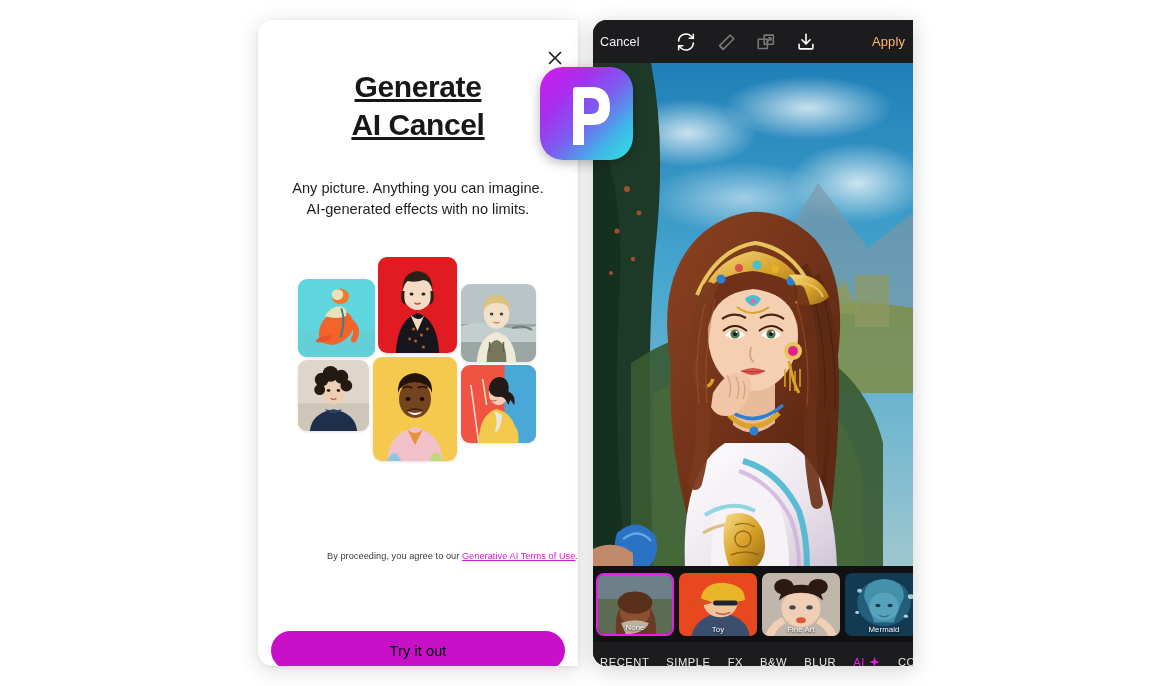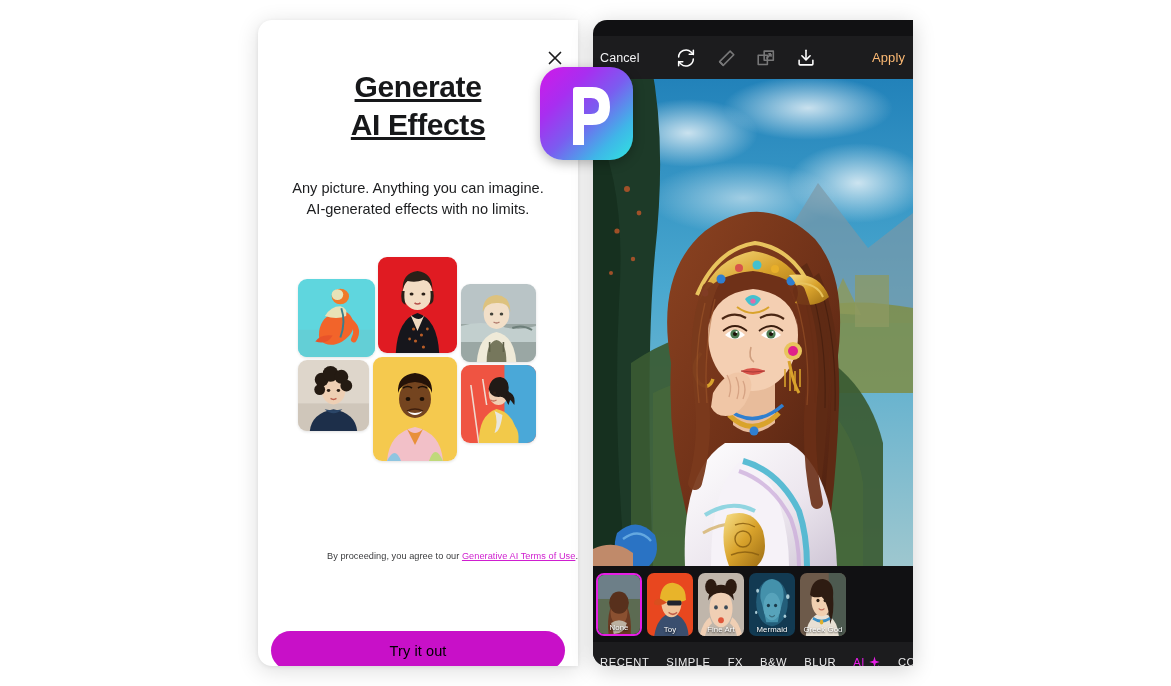--- a/index.html
+++ b/index.html
@@ -147,21 +147,21 @@
     height: 646px;
     background: #111113;
     border-radius: 14px 0 0 14px;
     overflow: hidden;
     box-shadow: 0 4px 22px rgba(0,0,0,0.18);
   }
 
   
   #topbar {
     position: absolute;
-    left: 0; top: 16px;
+    left: 0; top: 0;
     width: 320px;
     height: 43px;
     background: #1c1c1e;
     display: flex;
     align-items: center;
     z-index: 10;
   }
   #cancel-btn {
     position: absolute;
     left: 7px;
@@ -209,21 +209,21 @@
     height: 76px;
     background: #111113;
     display: flex;
     align-items: center;
     padding-left: 3px;
     gap: 5px;
     overflow: hidden;
   }
   .effect {
     position: relative;
-    width: 46px;
+    width: 78px;
     height: 63px;
     border-radius: 7px;
     overflow: hidden;
     flex: 0 0 auto;
     cursor: pointer;
     box-sizing: border-box;
   }
   .effect.selected {
     border: 2px solid #e61ee6;
     border-radius: 8px;
@@ -275,21 +275,21 @@
   <div id="promo-card">
 
     <div id="close-btn">
       <svg viewBox="0 0 26 26" width="26" height="26">
         <path d="M7.5 7.5 L18.5 18.5 M18.5 7.5 L7.5 18.5" stroke="#1d1d1f" stroke-width="1.7" stroke-linecap="round"></path>
       </svg>
     </div>
 
     <div id="promo-title">
       <span class="ln">Generate</span>
-      <span class="ln">AI Effects</span>
+      <span class="ln">AI Cancel</span>
     </div>
 
     <div id="promo-sub">Any picture. Anything you can imagine. AI-generated effects with no limits.</div>
 
     <div id="collage">
 
       <div class="thumb" id="t1">
         <svg class="art" viewBox="0 0 80 80" preserveAspectRatio="none">
           <rect width="80" height="80" fill="#5fd6de"></rect>
           <rect y="52" width="80" height="28" fill="#63cfd6"></rect>

